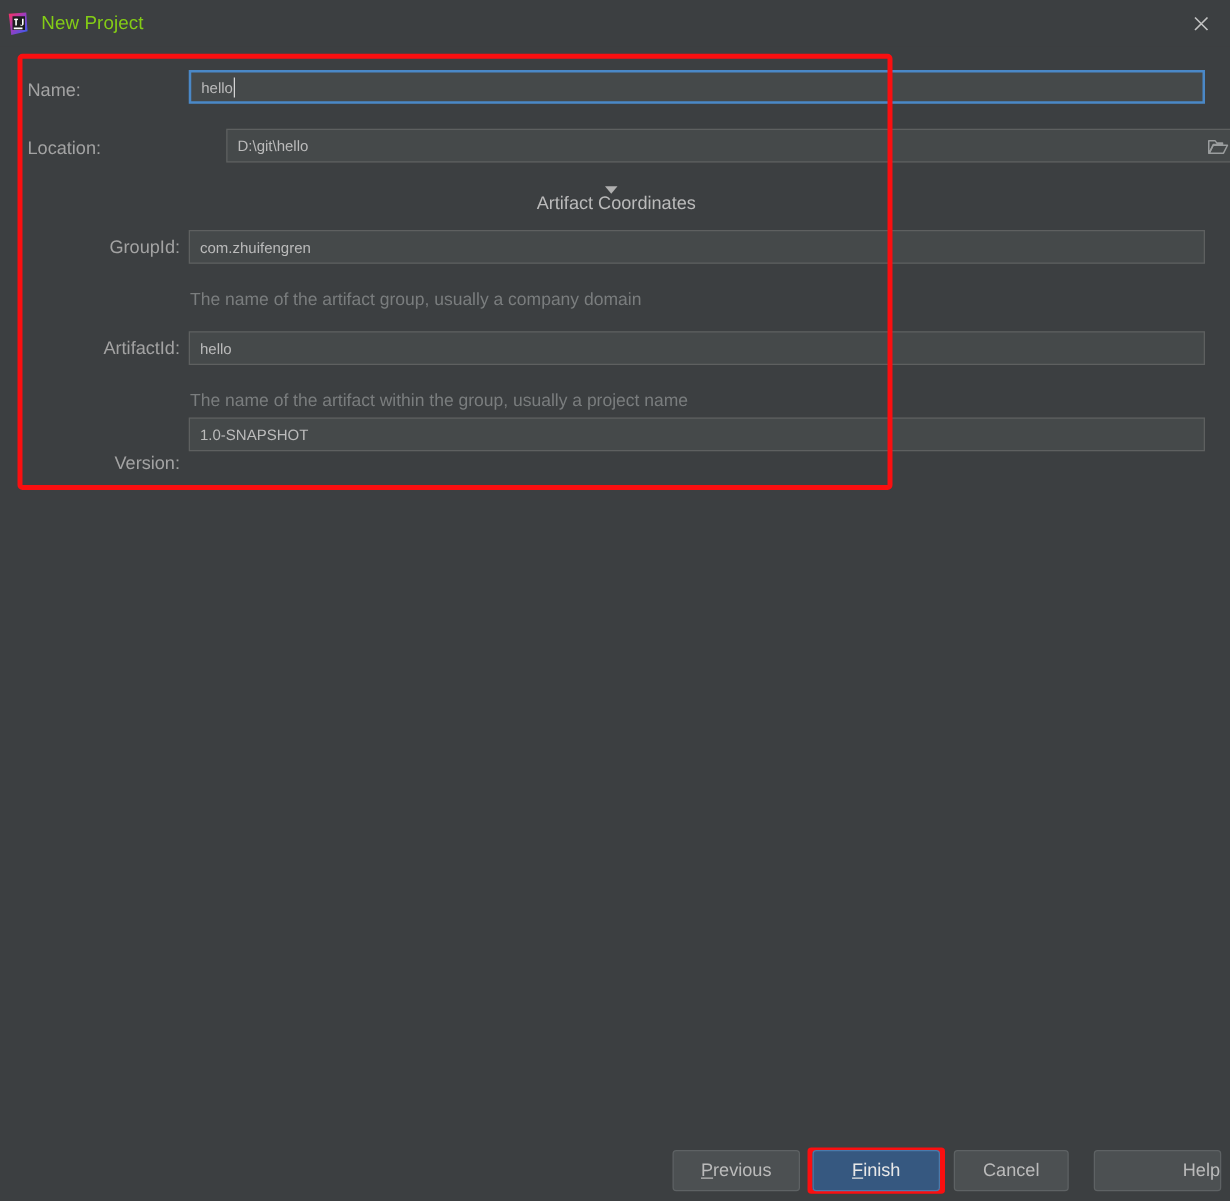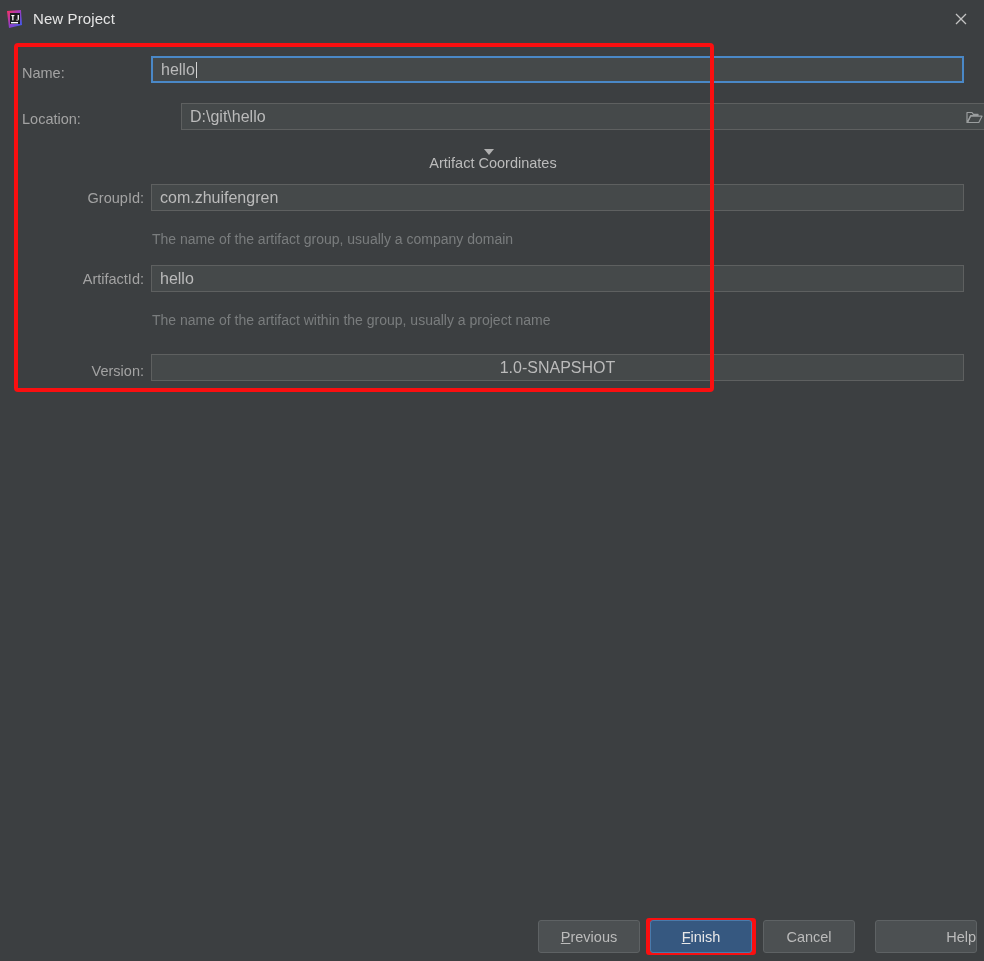--- a/index.html
+++ b/index.html
@@ -29,21 +29,21 @@
   .app-icon {
     width: 20px;
     height: 20px;
     margin-left: 4px;
     position: relative;
     flex: 0 0 auto;
   }
   .title-text {
     margin-left: 9px;
     font-size: 15px;
-    color: #e5e5e5;
+    color: #84cc16;
     letter-spacing: 0.1px;
   }
   .close-btn {
     position: absolute;
     right: 0; top: 0;
     width: 46px;
     height: 37px;
     display: flex;
     align-items: center;
     justify-content: center;
@@ -74,21 +74,21 @@
     position: absolute;
     left: 151px;
     width: 813px;
     height: 27px;
     background: #45494a;
     border: 1px solid #5e6060;
     box-sizing: border-box;
     display: flex;
     align-items: center;
     padding: 0 8px;
-    font-size: 16px;
+    font-size: 12px;
     color: #bbbbbb;
   }
   .field.focused {
     border: 2px solid #4a88c7;
     background: #45494a;
   }
   .field .val { white-space: nowrap; }
   .caret {
     display: inline-block;
     width: 1px;
@@ -257,21 +257,21 @@
   </div>
   <div class="hint" style="top:188px;">The name of the artifact group, usually a company domain</div>
 
   <div class="lbl lbl-right" style="top:228px;">ArtifactId:</div>
   <div class="field" style="top:222px;">
     <span class="val">hello</span>
   </div>
   <div class="hint" style="top:269px;">The name of the artifact within the group, usually a project name</div>
 
   <div class="lbl lbl-right" style="top:320px;">Version:</div>
-  <div class="field" style="top:311px;justify-content:center;">
+  <div class="field" style="top:291px;">
     <span class="val">1.0-SNAPSHOT</span>
   </div>
 
 </div>
 
 <div class="annot-rect"></div>
 <div class="annot-finish"></div>
 
 <div class="buttonbar">
   <div class="btn" style="left:538px; width:102px;">

